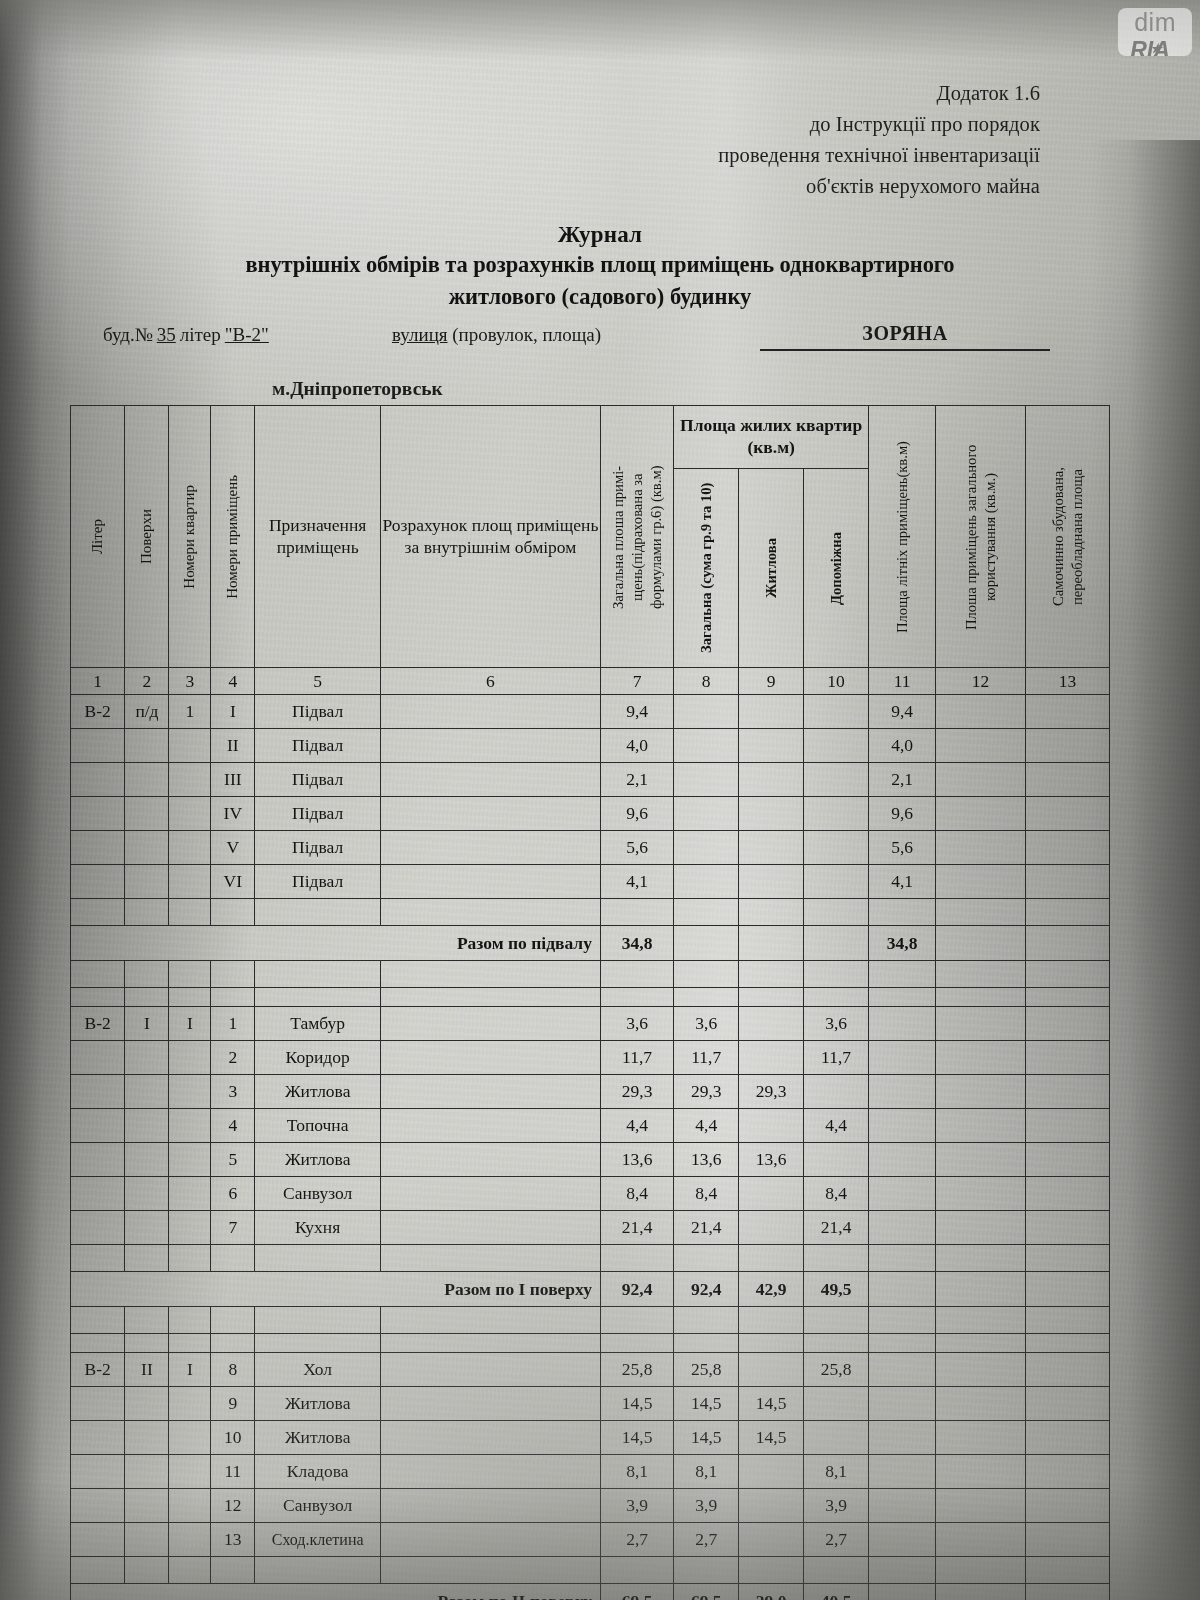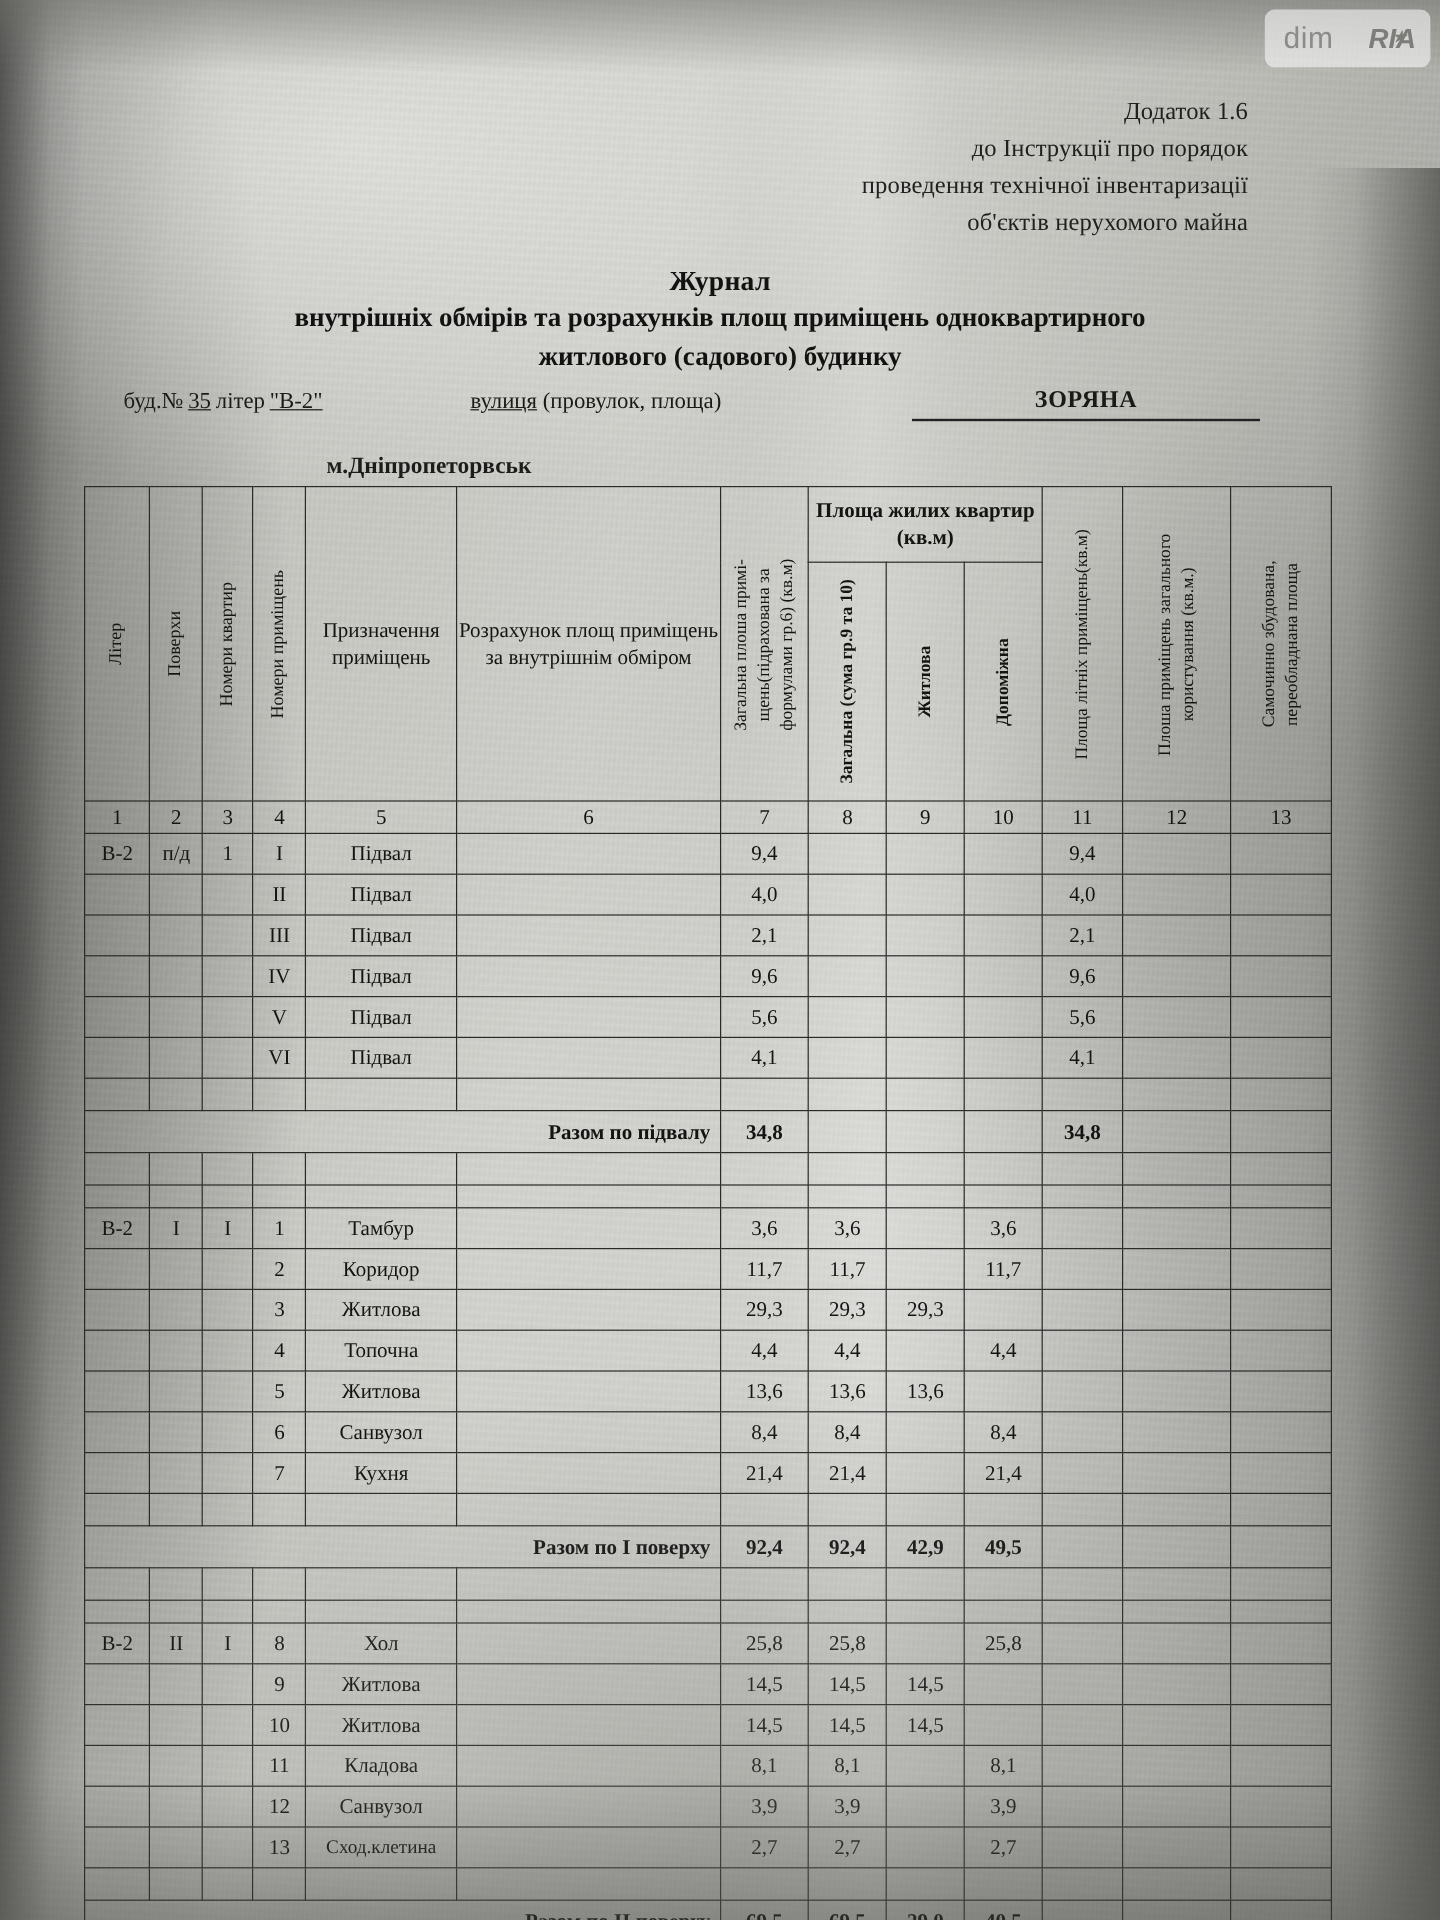--- a/index.html
+++ b/index.html
@@ -61,26 +61,27 @@
     pointer-events:none;
   }
 
   .content { position: relative; z-index: 3; }
 
   
   .watermark {
     position: absolute;
     top: 8px; right: 8px;
     display: flex;
-    align-items: center;
+    align-items: flex-start;
     background: rgba(255,255,255,.55);
     border-radius: 8px;
     overflow: hidden;
     z-index: 6;
     height: 48px;
+    flex-direction: column;
   }
   .wm-left {
     display:flex; align-items:center; justify-content:center;
     padding: 0 16px;
     font-family: "Liberation Sans", sans-serif;
     font-size: 25px;
     color: #8b8b88;
     letter-spacing: .5px;
   }
   .wm-div { width:1px; background: rgba(255,255,255,.9); }

